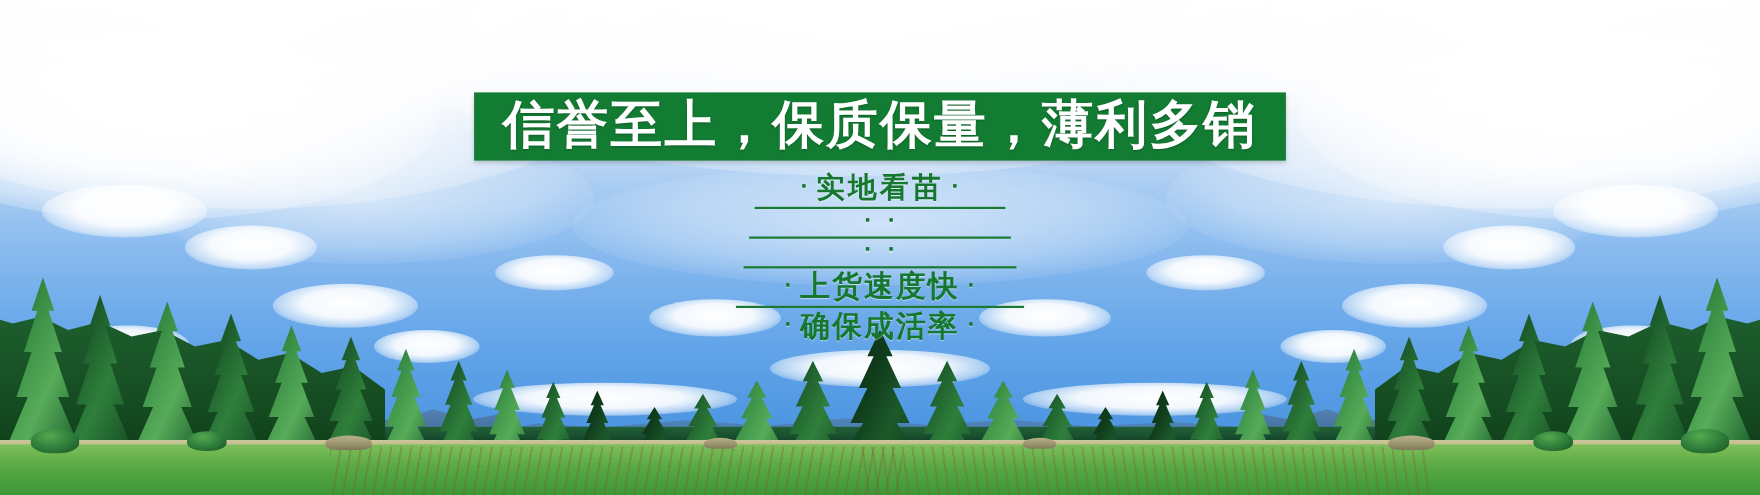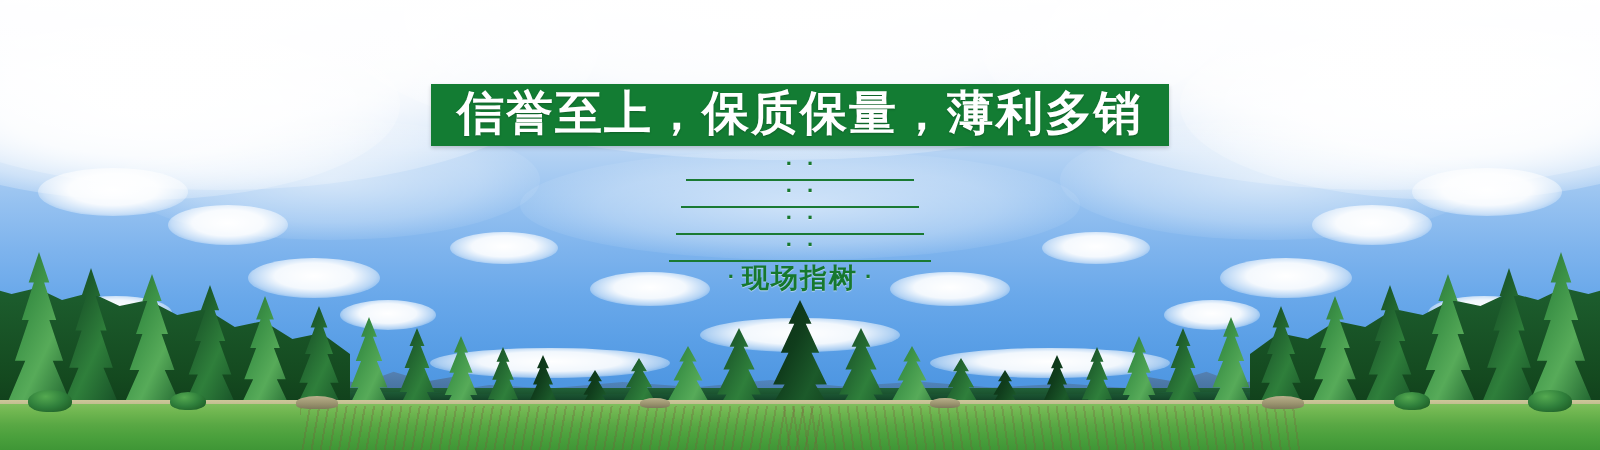--- a/index.html
+++ b/index.html
@@ -335,40 +335,42 @@
 
     <div class="title-bar">
       <span class="title-text">信誉至上，保质保量，薄利多销</span>
     </div>
 
 
     <div class="feature-list">
 
       <div class="feature-item fi-1">
         <span class="dot">·</span>
+        <span class="ftext">实地看苗</span>
         <span class="dot">·</span>
       </div>
 
       <div class="feature-item fi-2">
         <span class="dot">·</span>
         <span class="dot">·</span>
       </div>
 
       <div class="feature-item fi-3">
         <span class="dot">·</span>
         <span class="dot">·</span>
       </div>
 
       <div class="feature-item fi-4">
         <span class="dot">·</span>
+        <span class="ftext">上货速度快</span>
         <span class="dot">·</span>
       </div>
 
       <div class="feature-item fi-5">
         <span class="dot">·</span>
-        <span class="ftext">现场指树</span>
+        <span class="ftext">确保成活率</span>
         <span class="dot">·</span>
       </div>
 
     </div>
   </div>
 
 </div>
 
 </body></html>

